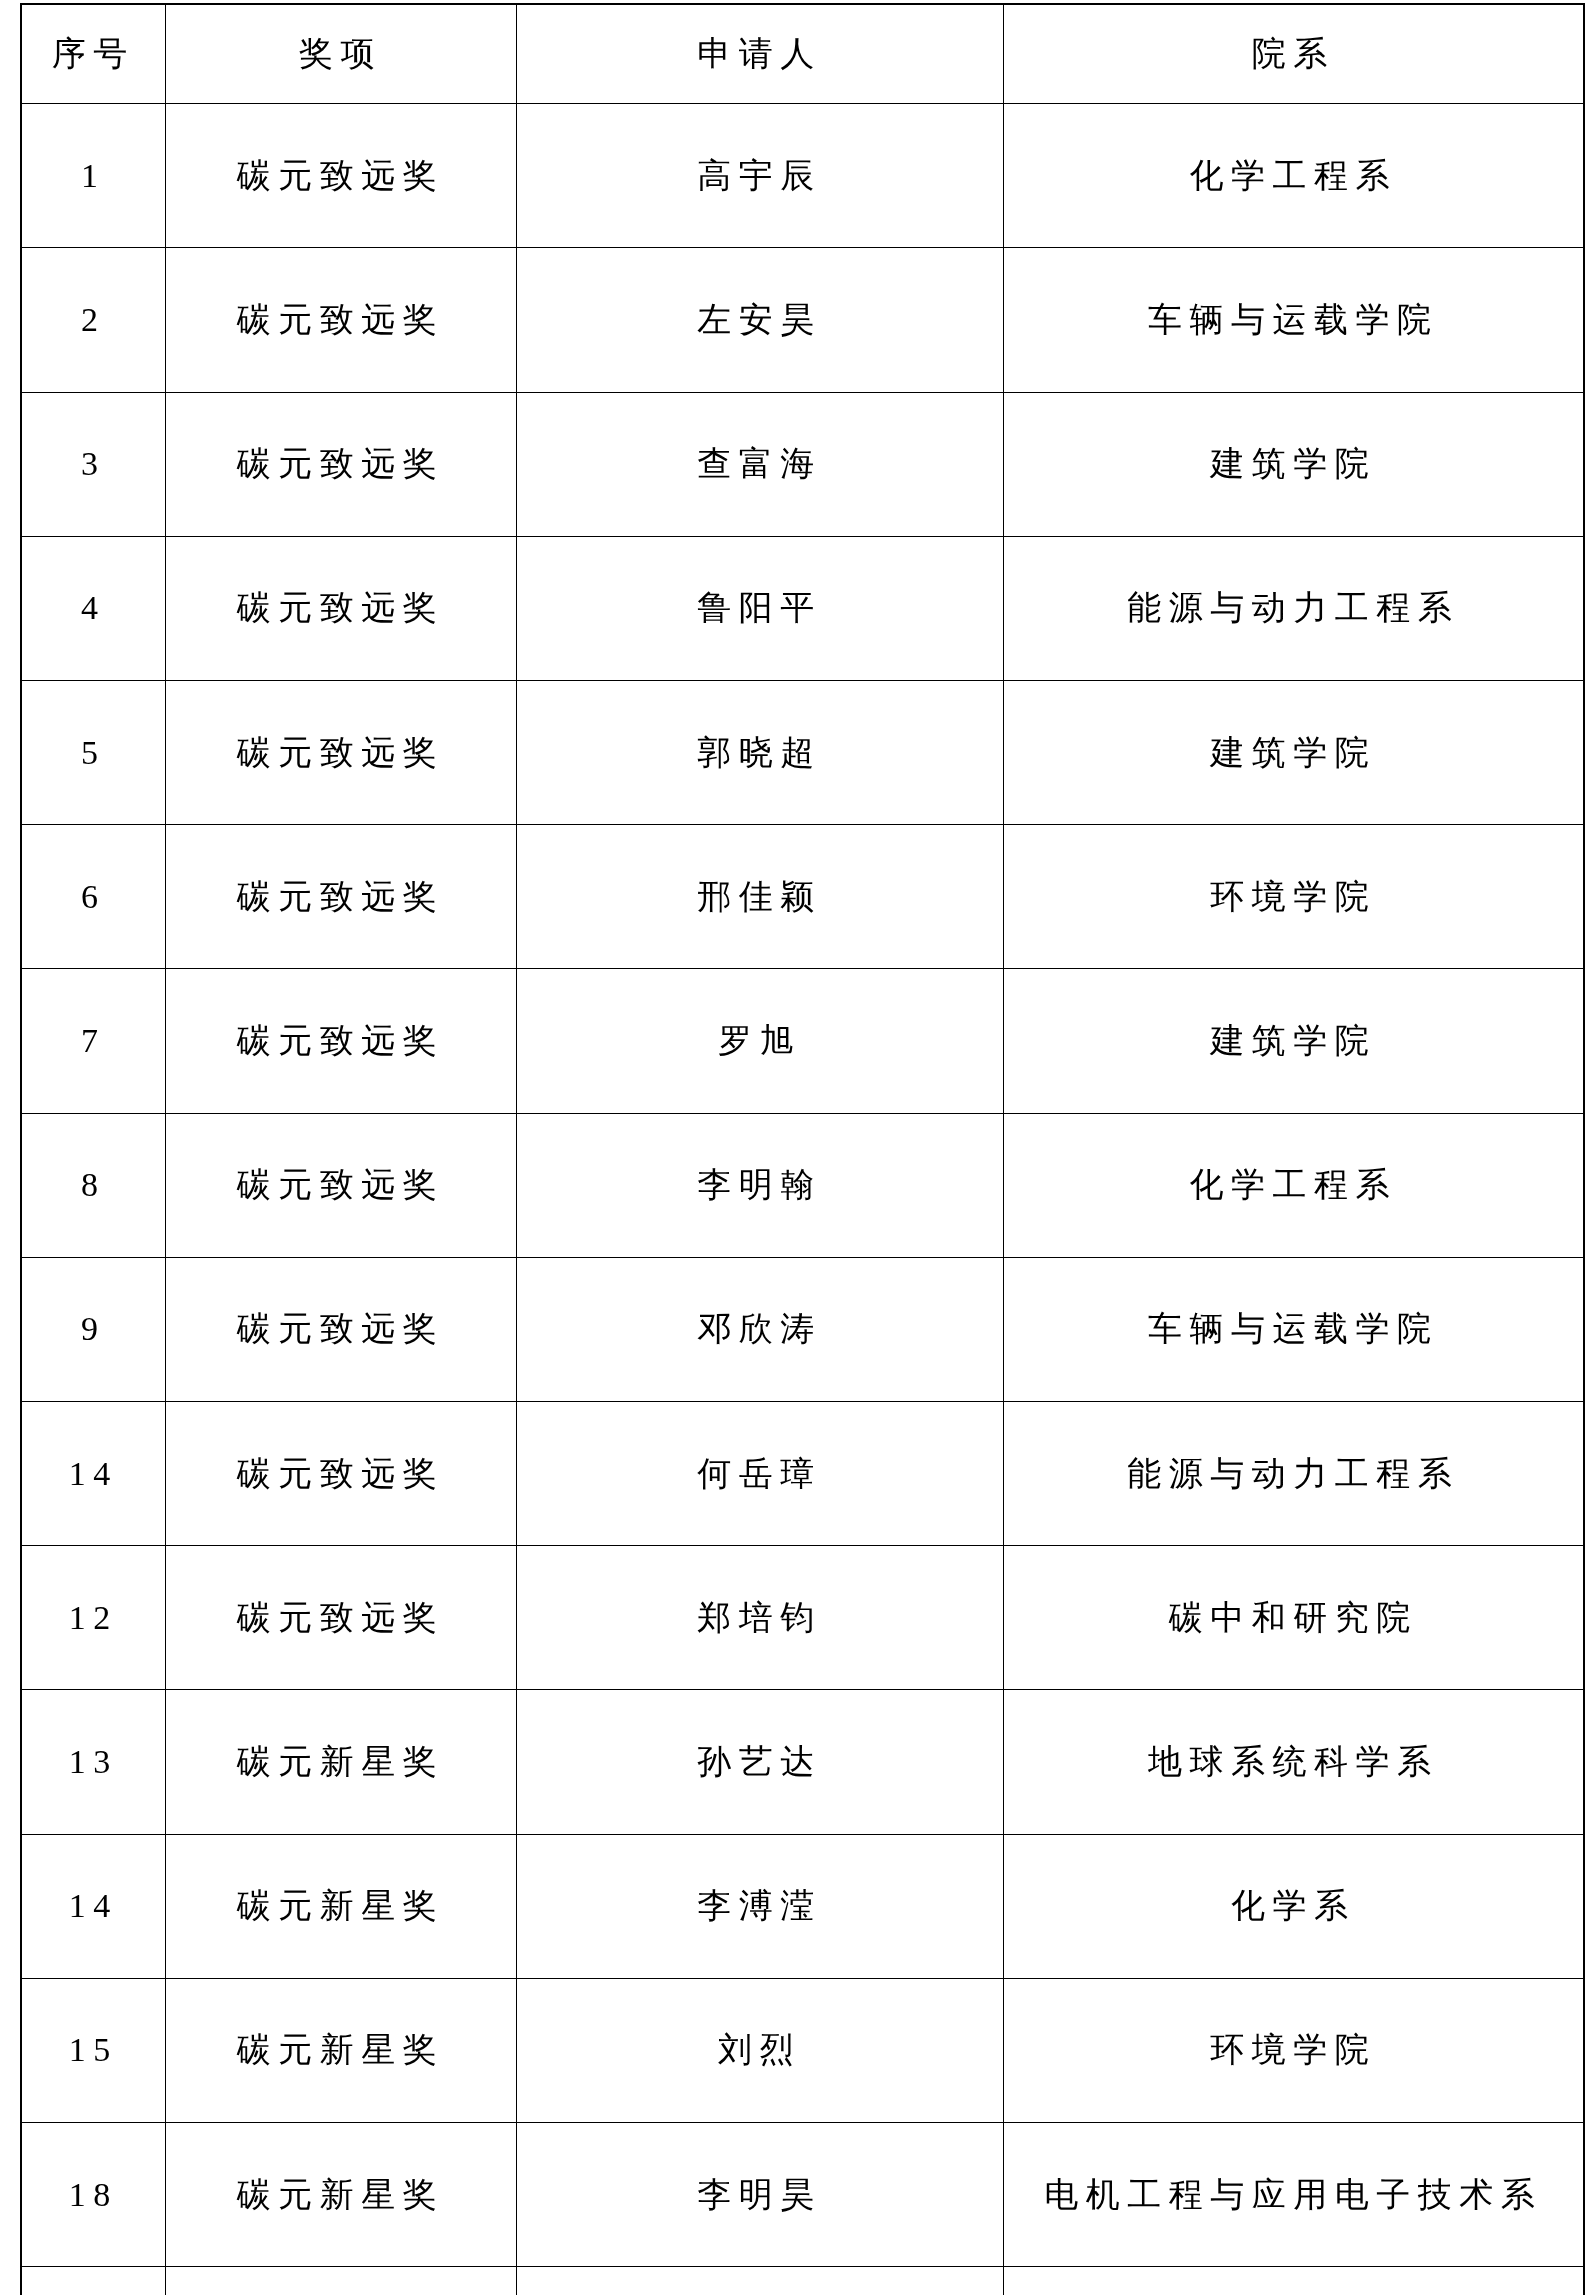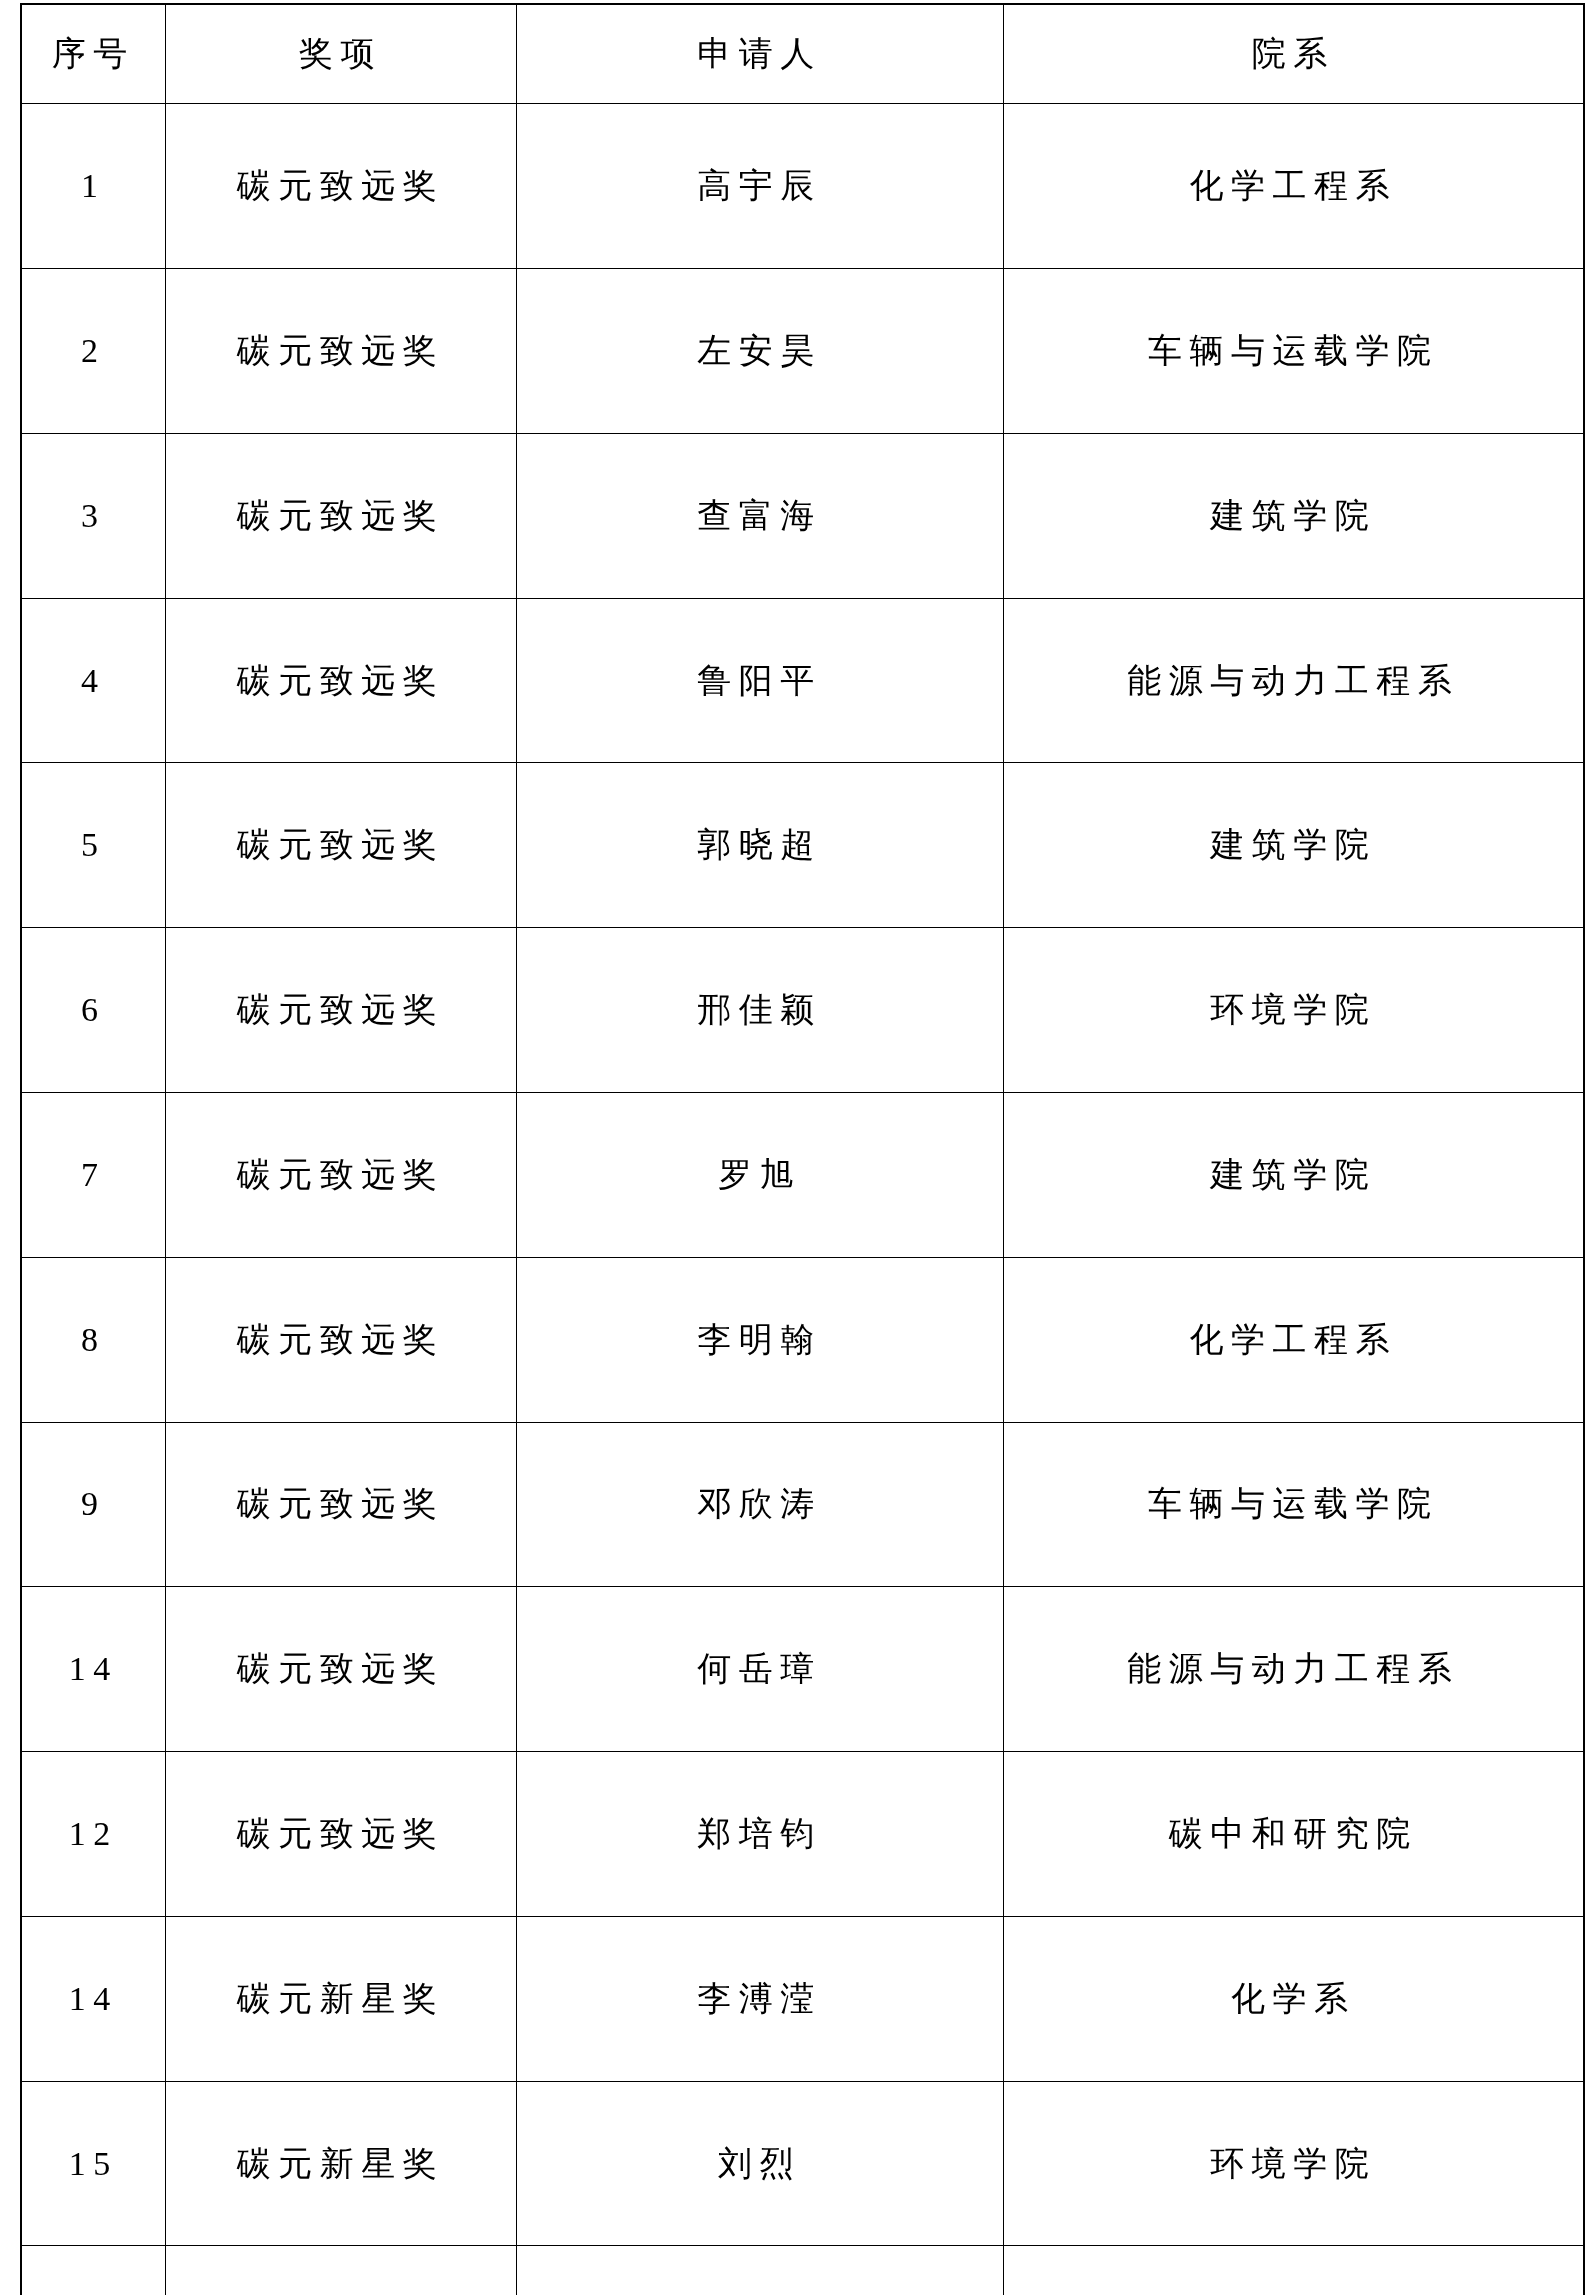--- a/index.html
+++ b/index.html
@@ -127,30 +127,42 @@
           <td>何岳璋</td>
           <td>能源与动力工程系</td>
         </tr>
         <tr>
           <td>12</td>
           <td>碳元致远奖</td>
           <td>郑培钧</td>
           <td>碳中和研究院</td>
         </tr>
         <tr>
+          <td>13</td>
+          <td>碳元新星奖</td>
+          <td>孙艺达</td>
+          <td>地球系统科学系</td>
+        </tr>
+        <tr>
           <td>14</td>
           <td>碳元新星奖</td>
           <td>李溥滢</td>
           <td>化学系</td>
         </tr>
         <tr>
           <td>15</td>
           <td>碳元新星奖</td>
           <td>刘烈</td>
           <td>环境学院</td>
+        </tr>
+        <tr>
+          <td>18</td>
+          <td>碳元新星奖</td>
+          <td>李明昊</td>
+          <td>电机工程与应用电子技术系</td>
         </tr>
         <tr>
           <td>20</td>
           <td>碳元新星奖</td>
           <td>贾宏阳</td>
           <td>电机工程与应用电子技术系</td>
         </tr>
       </tbody>
   </table>
 </div>

